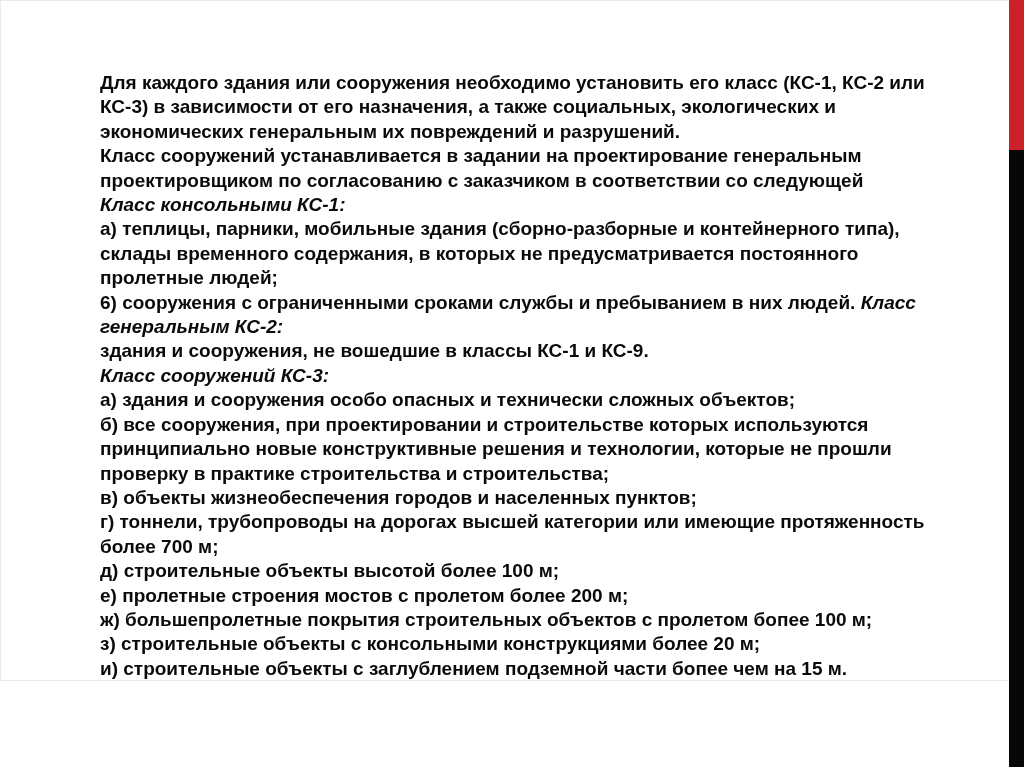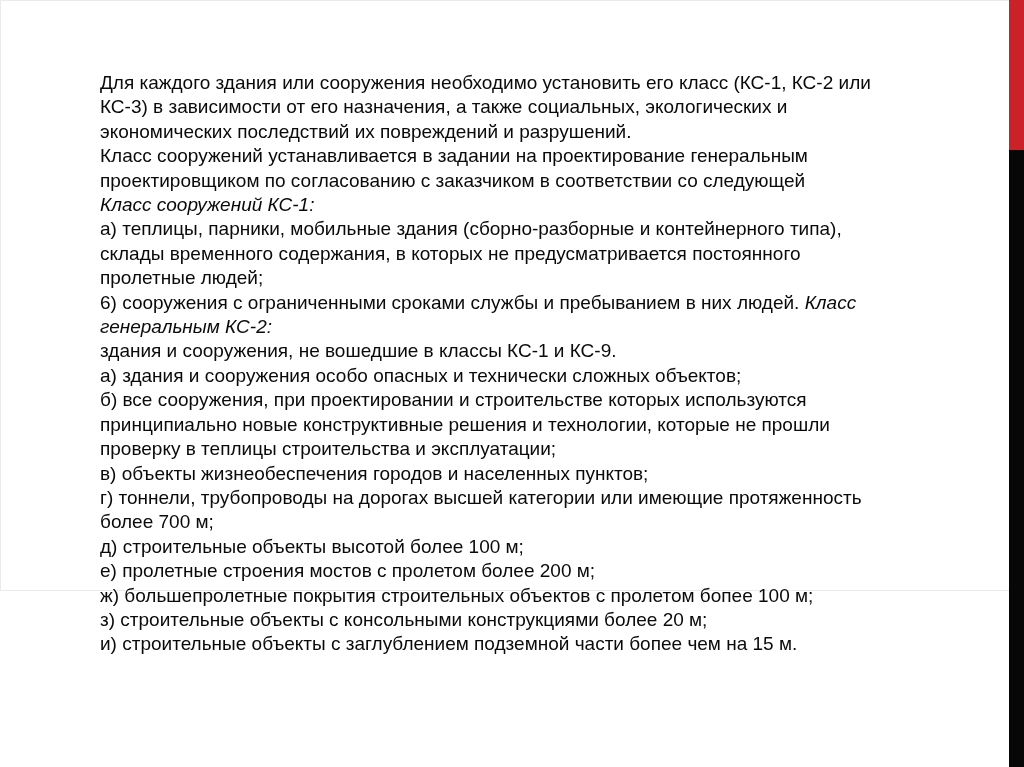--- a/index.html
+++ b/index.html
@@ -9,24 +9,25 @@
   body {
     width: 1024px;
     height: 767px;
     background: #ffffff;
     font-family: "Liberation Sans", sans-serif;
     overflow: hidden;
   }
   .slide {
     position: relative;
     width: 1024px;
-    height: 591px;
+    height: 681px;
     background: #ffffff;
     box-shadow: inset 0 0 0 1px #ebebeb;
     box-sizing: border-box;
+    font-weight: bold;
   }
   .accent-bar {
     position: absolute;
     top: 0;
     right: 0;
     width: 15px;
     height: 767px;
     background: #070707;
   }
   .accent-bar-red {
@@ -54,34 +55,35 @@
     font-style: italic;
   }
 </style>
 </head>
 <body>
 
 <div class="slide" style="background: rgb(255, 255, 255);">
   <div class="text-block" style="color: rgb(10, 10, 10);">
       <div class="line"><span>Для каждого здания или сооружения необходимо установить его класс (КС-1, КС-2 или</span></div>
       <div class="line"><span>КС-3) в зависимости от его назначения, а также социальных, экологических и</span></div>
-      <div class="line"><span>экономических последствий их повреждений и разрушений.</span></div>
+      <div class="line"><span>экономических генеральным их повреждений и разрушений.</span></div>
       <div class="line"><span>Класс сооружений устанавливается в задании на проектирование генеральным</span></div>
       <div class="line"><span>проектировщиком по согласованию с заказчиком в соответствии со следующей</span></div>
-      <div class="line"><span class="it">Класс сооружений КС-1:</span></div>
+      <div class="line"><span class="it">Класс консольными КС-1:</span></div>
       <div class="line"><span>а) теплицы, парники, мобильные здания (сборно-разборные и контейнерного типа),</span></div>
       <div class="line"><span>склады временного содержания, в которых не предусматривается постоянного</span></div>
       <div class="line"><span>пролетные людей;</span></div>
       <div class="line"><span>6) сооружения с ограниченными сроками службы и пребыванием в них людей. </span><span class="it">Класс</span></div>
       <div class="line"><span class="it">генеральным КС-2:</span></div>
       <div class="line"><span>здания и сооружения, не вошедшие в классы КС-1 и КС-9.</span></div>
+      <div class="line"><span class="it">Класс сооружений КС-3:</span></div>
       <div class="line"><span>а) здания и сооружения особо опасных и технически сложных объектов;</span></div>
       <div class="line"><span>б) все сооружения, при проектировании и строительстве которых используются</span></div>
       <div class="line"><span>принципиально новые конструктивные решения и технологии, которые не прошли</span></div>
-      <div class="line"><span>проверку в теплицы строительства и эксплуатации;</span></div>
+      <div class="line"><span>проверку в практике строительства и строительства;</span></div>
       <div class="line"><span>в) объекты жизнеобеспечения городов и населенных пунктов;</span></div>
       <div class="line"><span>г) тоннели, трубопроводы на дорогах высшей категории или имеющие протяженность</span></div>
       <div class="line"><span>более 700 м;</span></div>
       <div class="line"><span>д) строительные объекты высотой более 100 м;</span></div>
       <div class="line"><span>е) пролетные строения мостов с пролетом более 200 м;</span></div>
       <div class="line"><span>ж) большепролетные покрытия строительных объектов с пролетом бопее 100 м;</span></div>
       <div class="line"><span>з) строительные объекты с консольными конструкциями более 20 м;</span></div>
       <div class="line"><span>и) строительные объекты с заглублением подземной части бопее чем на 15 м.</span></div>
     </div>
   <div class="accent-bar" style="background: rgb(7, 7, 7);">

